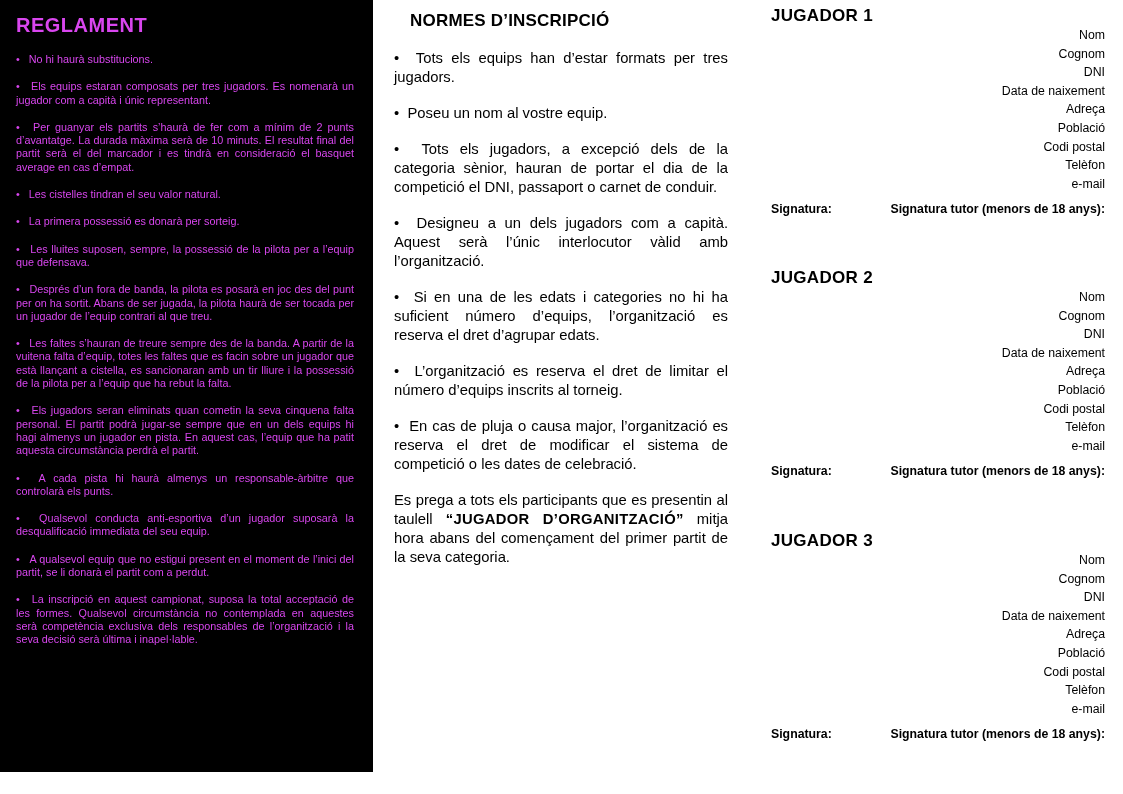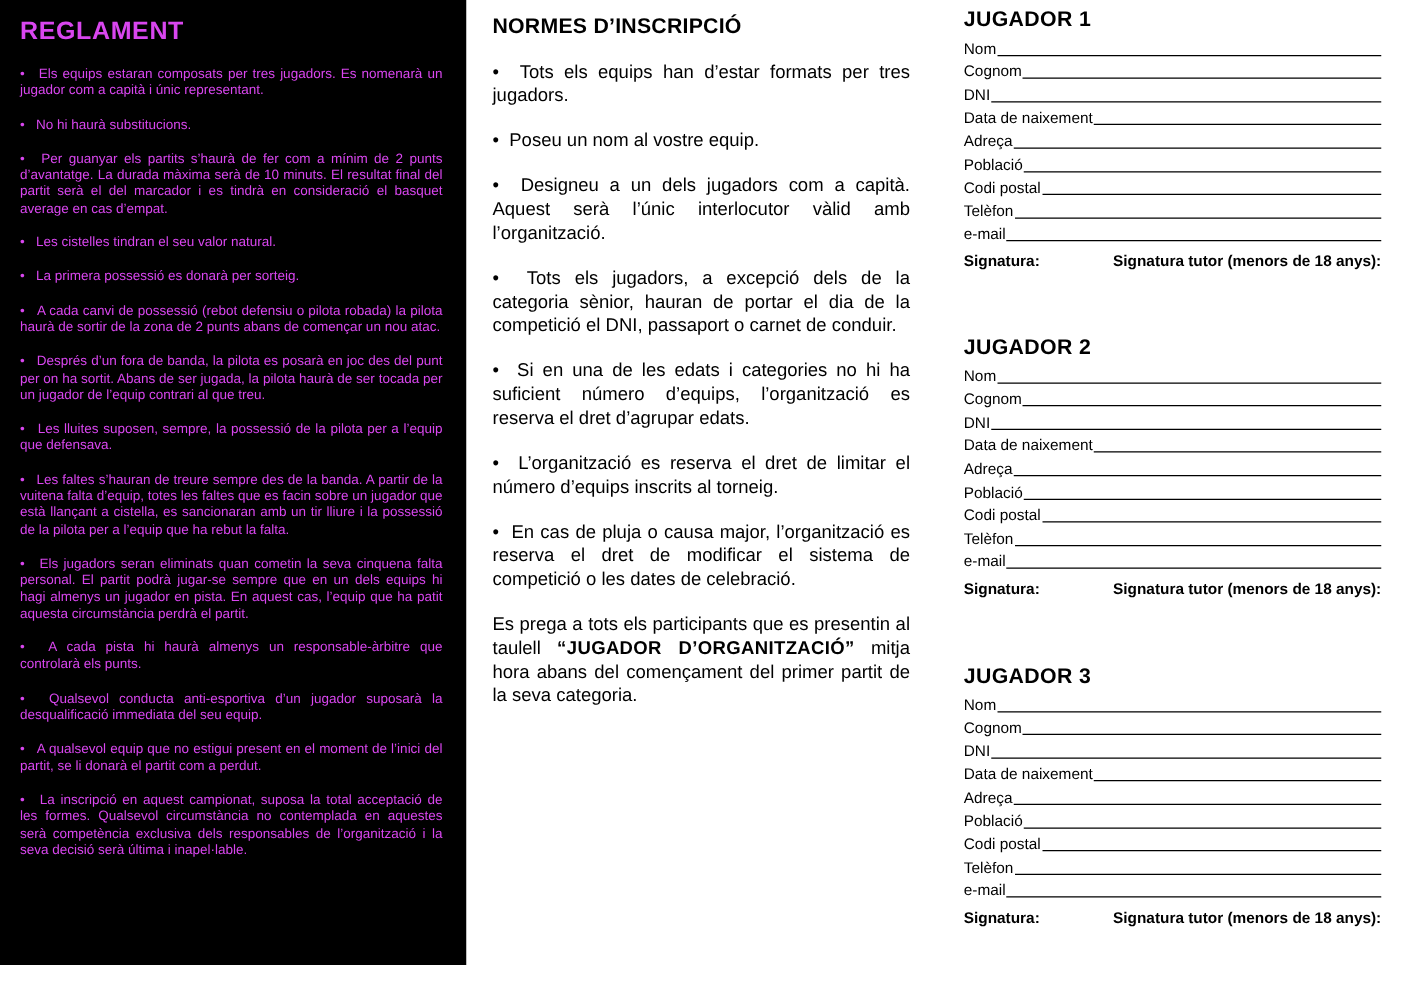--- a/index.html
+++ b/index.html
@@ -8,65 +8,64 @@
 
   
   .left-panel{position:absolute;left:0;top:0;width:373px;height:772px;background:#000;color:#d946ef;
     box-sizing:border-box;padding:12px 19px 0 16px;}
   .left-panel h1{font-size:20px;line-height:22px;font-weight:bold;margin:2px 0 17px 0;letter-spacing:.5px;}
   .left-panel p{font-size:10.8px;line-height:13.3px;text-align:justify;margin:0 0 14px 0;}
   .left-panel .dot{letter-spacing:1px;}
 
   
   .middle-panel{position:absolute;left:394px;top:0;width:334px;box-sizing:border-box;padding-top:11px;}
-  .middle-panel h2{font-size:17px;line-height:19px;font-weight:bold;margin:0 0 19px 0;letter-spacing:.2px;}
+  .middle-panel h2{font-size:17px;line-height:19px;font-weight:bold;margin:0 0 19px 16px;letter-spacing:.2px;}
   .middle-panel p{font-size:14.8px;line-height:19px;text-align:justify;margin:0 0 17px 0;}
   .middle-panel .closing strong{letter-spacing:.3px;}
 
   
   .players-panel{position:absolute;left:771px;top:0;width:334px;height:780px;}
   .player-form{position:absolute;left:0;width:334px;}
   .player-form h2{font-size:17px;line-height:19px;font-weight:bold;margin:0 0 3px 0;letter-spacing:.3px;}
-  .field-row{display:flex;align-items:flex-end;height:18.6px;}
+  .field-row{display:flex;align-items:flex-end;height:18.6px;flex-direction:column;}
   .field-label{font-size:12.3px;line-height:15px;white-space:nowrap;}
   .field-line{flex:1;border-bottom:1px solid #000;margin:0 0 2px 1px;}
   .sig-row{display:flex;justify-content:space-between;align-items:flex-end;height:21px;font-size:12.3px;font-weight:bold;}
 </style>
 </head>
 <body>
 
 <div class="page">
 
   <aside class="left-panel">
     <h1>REGLAMENT</h1>
     <div id="reglament-bullets">
+        <p><span class="dot">•&nbsp;&nbsp;</span><span>No hi haurà substitucions.</span></p>
         <p><span class="dot">•&nbsp;&nbsp;</span><span>Els equips estaran composats per tres jugadors. Es nomenarà un jugador com a capità i únic representant.</span></p>
-        <p><span class="dot">•&nbsp;&nbsp;</span><span>No hi haurà substitucions.</span></p>
         <p><span class="dot">•&nbsp;&nbsp;</span><span>Per guanyar els partits s’haurà de fer com a mínim de 2 punts d’avantatge. La durada màxima serà de 10 minuts. El resultat final del partit serà el del marcador i es tindrà en consideració el basquet average en cas d’empat.</span></p>
         <p><span class="dot">•&nbsp;&nbsp;</span><span>Les cistelles tindran el seu valor natural.</span></p>
         <p><span class="dot">•&nbsp;&nbsp;</span><span>La primera possessió es donarà per sorteig.</span></p>
-        <p><span class="dot">•&nbsp;&nbsp;</span><span>A cada canvi de possessió (rebot defensiu o pilota robada) la pilota haurà de sortir de la zona de 2 punts abans de començar un nou atac.</span></p>
+        <p><span class="dot">•&nbsp;&nbsp;</span><span>Les lluites suposen, sempre, la possessió de la pilota per a l’equip que defensava.</span></p>
         <p><span class="dot">•&nbsp;&nbsp;</span><span>Després d’un fora de banda, la pilota es posarà en joc des del punt per on ha sortit. Abans de ser jugada, la pilota haurà de ser tocada per un jugador de l’equip contrari al que treu.</span></p>
-        <p><span class="dot">•&nbsp;&nbsp;</span><span>Les lluites suposen, sempre, la possessió de la pilota per a l’equip que defensava.</span></p>
         <p><span class="dot">•&nbsp;&nbsp;</span><span>Les faltes s’hauran de treure sempre des de la banda. A partir de la vuitena falta d’equip, totes les faltes que es facin sobre un jugador que està llançant a cistella, es sancionaran amb un tir lliure i la possessió de la pilota per a l’equip que ha rebut la falta.</span></p>
         <p><span class="dot">•&nbsp;&nbsp;</span><span>Els jugadors seran eliminats quan cometin la seva cinquena falta personal. El partit podrà jugar-se sempre que en un dels equips hi hagi almenys un jugador en pista. En aquest cas, l’equip que ha patit aquesta circumstància perdrà el partit.</span></p>
         <p><span class="dot">•&nbsp;&nbsp;</span><span>A cada pista hi haurà almenys un responsable-àrbitre que controlarà els punts.</span></p>
         <p><span class="dot">•&nbsp;&nbsp;</span><span>Qualsevol conducta anti-esportiva d’un jugador suposarà la desqualificació immediata del seu equip.</span></p>
         <p><span class="dot">•&nbsp;&nbsp;</span><span>A qualsevol equip que no estigui present en el moment de l’inici del partit, se li donarà el partit com a perdut.</span></p>
         <p><span class="dot">•&nbsp;&nbsp;</span><span>La inscripció en aquest campionat, suposa la total acceptació de les formes. Qualsevol circumstància no contemplada en aquestes serà competència exclusiva dels responsables de l’organització i la seva decisió serà última i inapel·lable.</span></p>
       </div>
   </aside>
 
   <section class="middle-panel">
     <h2>NORMES D’INSCRIPCIÓ</h2>
     <div id="normes-bullets">
         <p><span class="dot">•&nbsp;&nbsp;</span><span>Tots els equips han d’estar formats per tres jugadors.</span></p>
         <p><span class="dot">•&nbsp;&nbsp;</span><span>Poseu un nom al vostre equip.</span></p>
+        <p><span class="dot">•&nbsp;&nbsp;</span><span>Tots els jugadors, a excepció dels de la categoria sènior, hauran de portar el dia de la competició el DNI, passaport o carnet de conduir.</span></p>
         <p><span class="dot">•&nbsp;&nbsp;</span><span>Designeu a un dels jugadors com a capità. Aquest serà l’únic interlocutor vàlid amb l’organització.</span></p>
-        <p><span class="dot">•&nbsp;&nbsp;</span><span>Tots els jugadors, a excepció dels de la categoria sènior, hauran de portar el dia de la competició el DNI, passaport o carnet de conduir.</span></p>
         <p><span class="dot">•&nbsp;&nbsp;</span><span>Si en una de les edats i categories no hi ha suficient número d’equips, l’organització es reserva el dret d’agrupar edats.</span></p>
         <p><span class="dot">•&nbsp;&nbsp;</span><span>L’organització es reserva el dret de limitar el número d’equips inscrits al torneig.</span></p>
         <p><span class="dot">•&nbsp;&nbsp;</span><span>En cas de pluja o causa major, l’organització es reserva el dret de modificar el sistema de competició o les dates de celebració.</span></p>
       </div>
     <p class="closing"><span>Es prega a tots els participants que es presentin al taulell </span><strong>“JUGADOR D’ORGANITZACIÓ”</strong><span> mitja hora abans del començament del primer partit de la seva categoria.</span></p>
   </section>
 
   <section class="players-panel">
     <div id="player-forms">
         <div class="player-form" style="top: 6px;">

